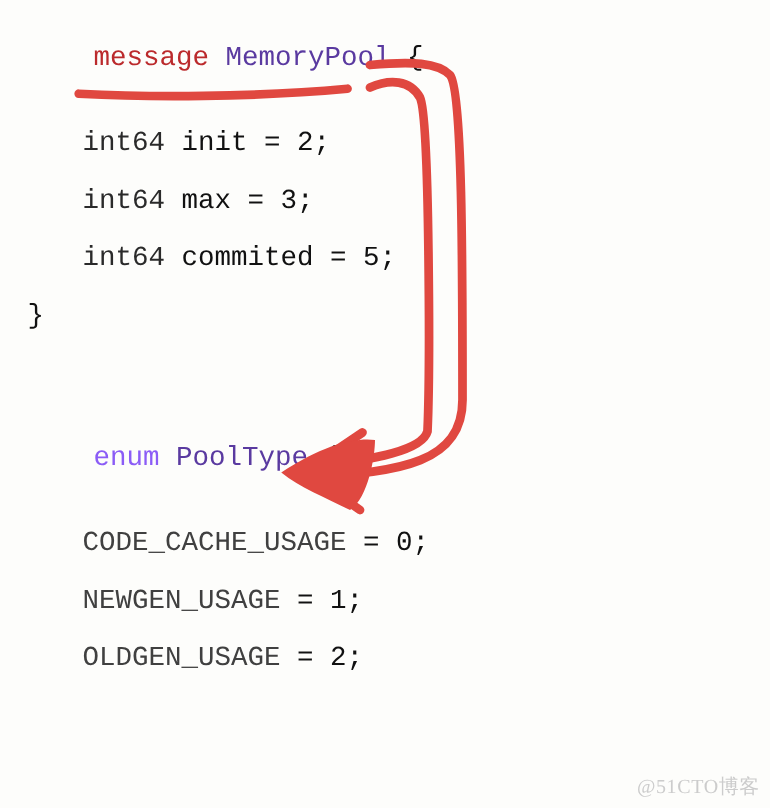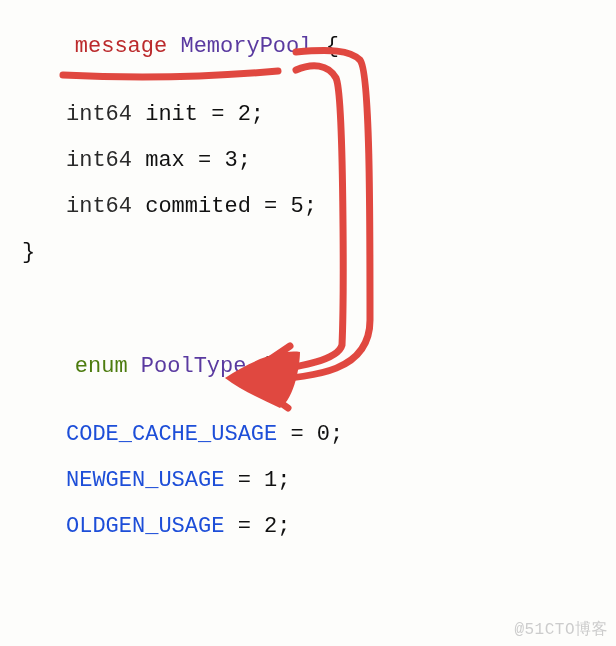--- a/index.html
+++ b/index.html
@@ -8,29 +8,29 @@
     background:#fdfdfb;
     font-family:"Courier New",monospace;
     font-size:22px;
     position:relative;
     overflow:hidden;
   }
   .code-block { position:relative; padding:10px 16px 0 22px; line-height:1; }
   .line { white-space:pre; margin-bottom:24px; }
   .first-line { margin-top:4px; }
   .kw-message { color:#bb2a2c; }
-  .kw-enum    { color:#4d7c0f;text-align:right; }
+  .kw-enum    { color:#8b5cf6;text-align:right; }
   .typename   { color:#5a3aa0; }
   .field-type { color:#2a2a2a; font-weight:500; }
-  .enum-const { color:#1d4ed8;text-align:right; }
+  .enum-const { color:#404040;text-align:right; }
   .plain      { color:#111; }
   .indent { display:inline-block; width:44px; }
   .watermark {
     position:absolute; right:8px; bottom:6px;
-    color:#ccc; font-family:Liberation Mono, monospace; font-size:16px;
+    color:#ccc; font-family:Liberation Serif, serif; font-size:16px;
     letter-spacing:0.5px;
   }
   svg.annot { position:absolute; left:0; top:0; width:616px; height:646px; pointer-events:none; }
 </style>
 </head>
 <body>
 
 <div class="code-block">
 
   <div class="line first-line">

